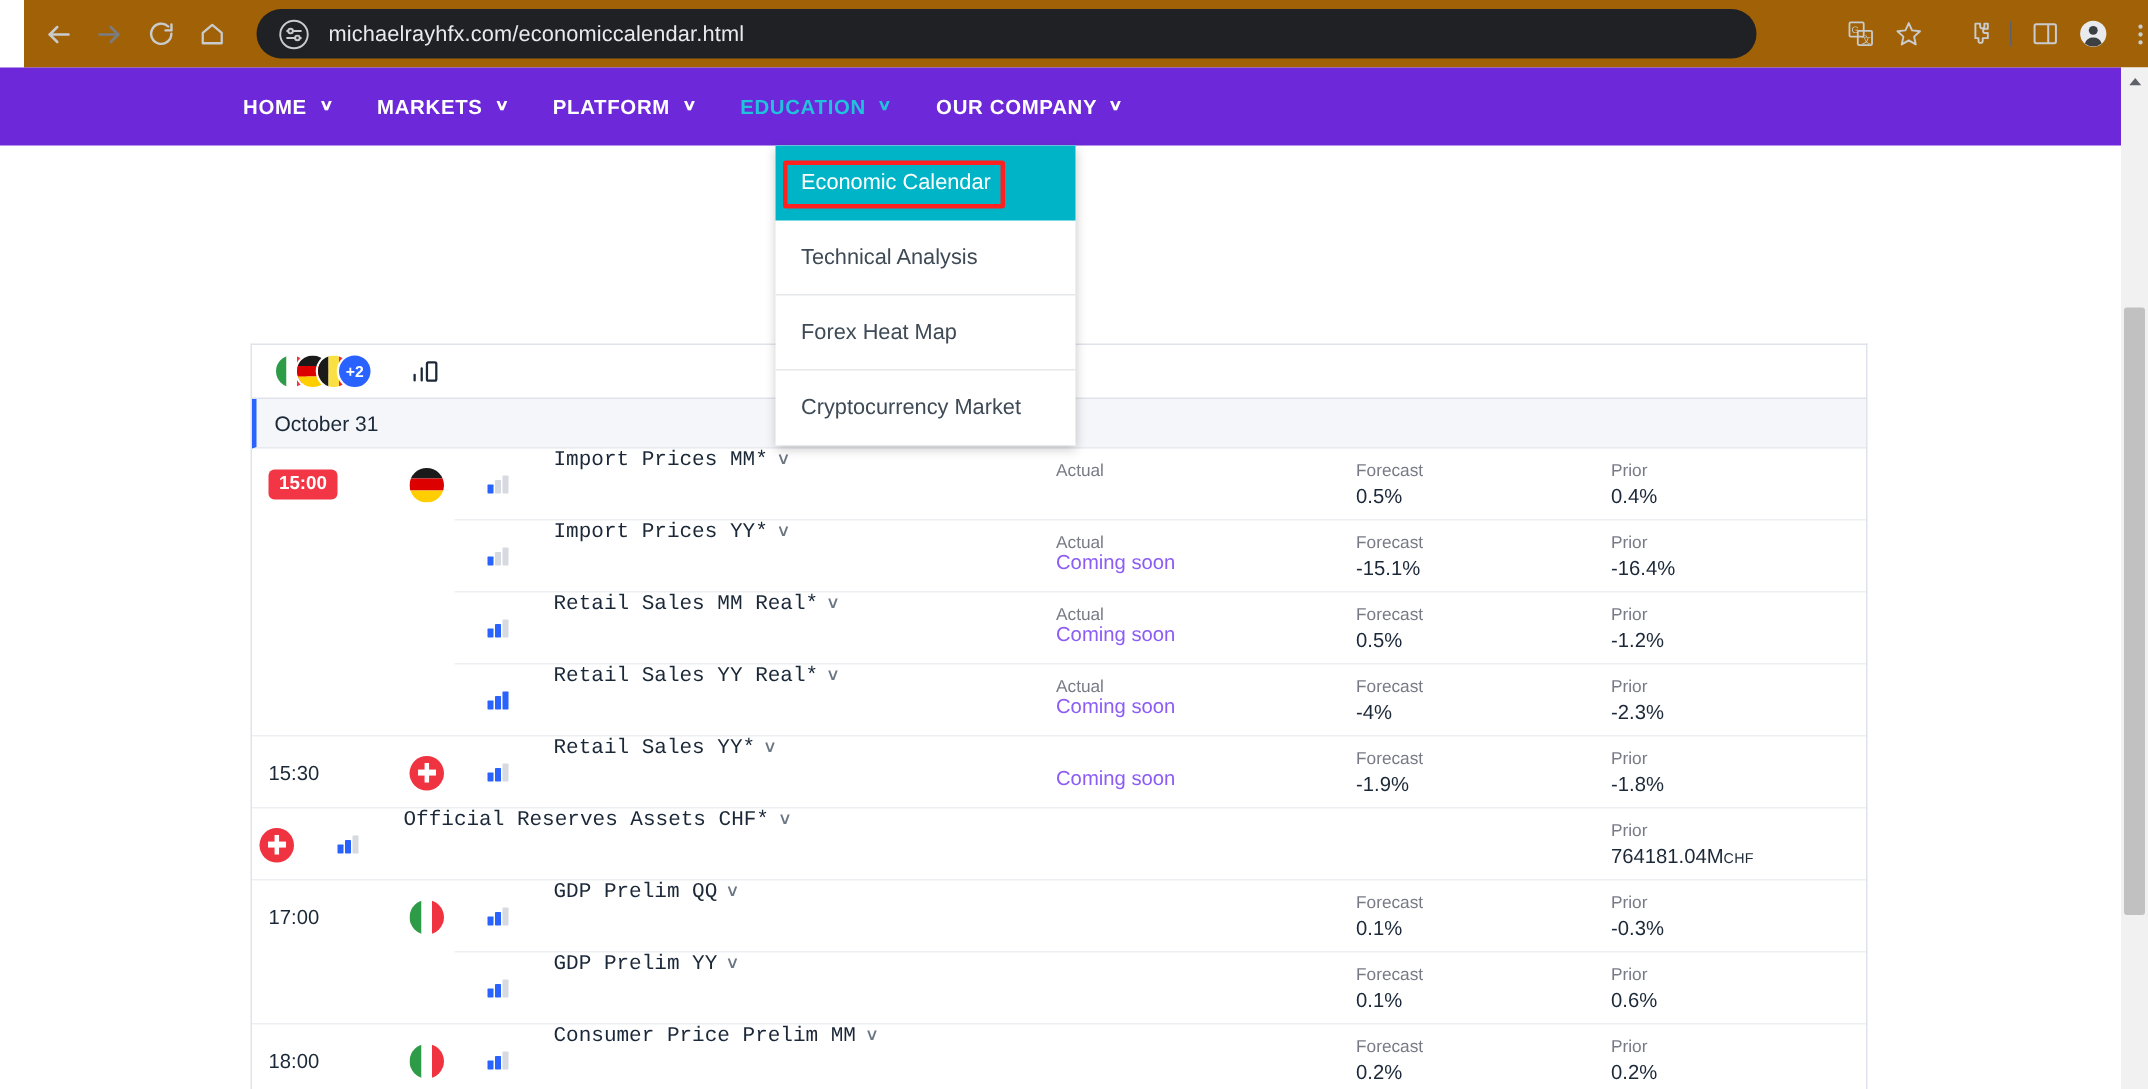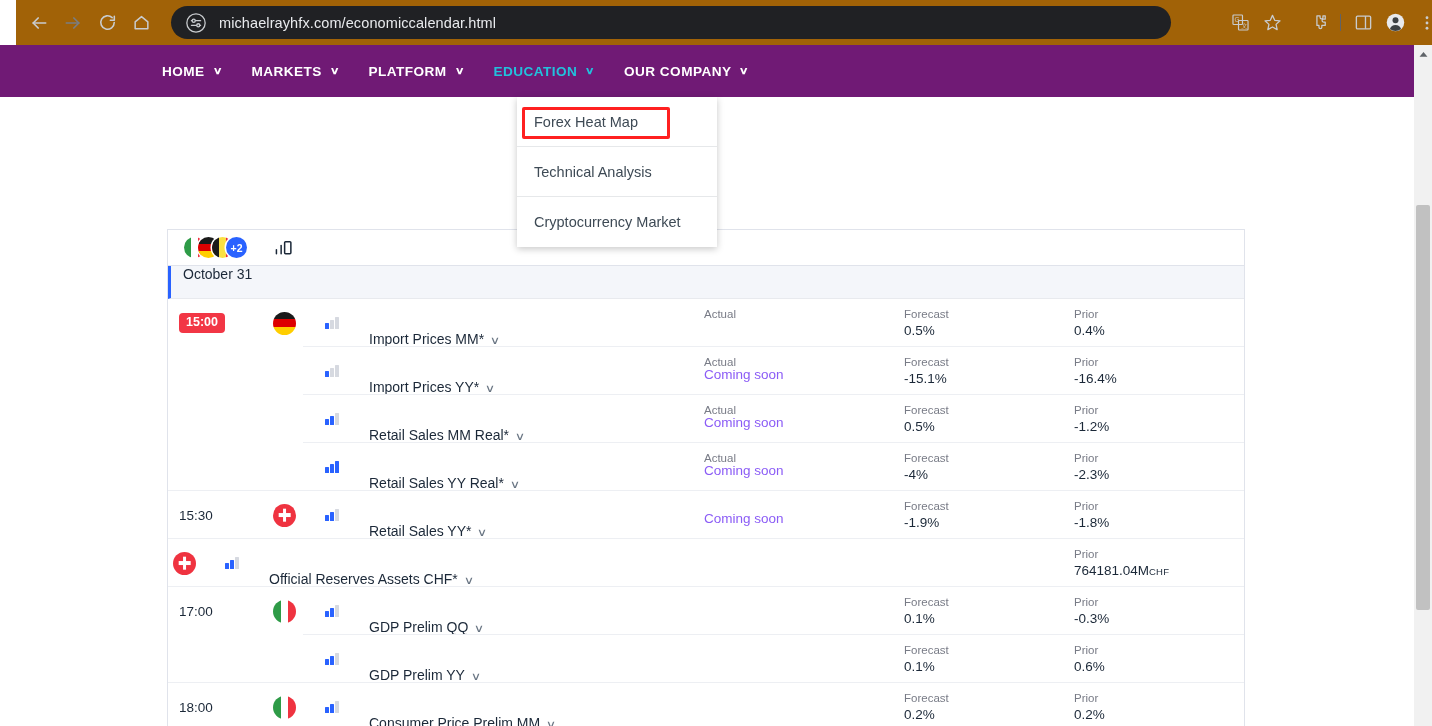--- a/index.html
+++ b/index.html
@@ -47,21 +47,21 @@
   .tb-icon {
     width: 30px; height: 30px;
     display: flex; align-items: center; justify-content: center;
   }
   .tb-sep { width: 1px; height: 17px; background: #5f6368; margin: 0 5px; }
 
   
   .site-nav {
     position: absolute; top: 45px; left: 0;
     width: 1414px; height: 52px;
-    background: #701a75;
+    background: #6d28d9;
     display: flex; align-items: center;
     padding-left: 162px;
   }
   .nav-item {
     display: flex; align-items: center;
     gap: 9px;
     margin-right: 30px;
     color: #ffffff;
     font-size: 13.6px;
     font-weight: bold;
@@ -148,21 +148,21 @@
     margin-left: -7px;
     box-shadow: 0 0 0 1.5px #fff;
     position: relative; z-index: 3;
   }
   .importance-filter-icon { margin-left: 27px; display: flex; align-items: center; }
 
   .date-header {
     height: 33px;
     background: #f4f6fa;
     border-left: 3px solid #2962FF;
-    display: flex; align-items: flex-start;
+    display: flex; align-items: center;
     padding-left: 12px;
     font-size: 14px;
     color: #1b2838;
     border-bottom: 1px solid #e8eaee;
   }
 
   .ev-row {
     display: flex;
     align-items: flex-start;
     height: 48px;
@@ -202,25 +202,26 @@
   }
   .c-flag .flag { width: 23px; height: 23px; flex: 0 0 23px; }
   .c-imp {
     width: 46px; flex: 0 0 46px;
     display: flex; align-items: center;
     height: 48px;
     padding-left: 2px;
   }
   .c-event {
     flex: 1 1 auto;
-    display: flex; align-items: flex-end; gap: 7px;
+    display: flex; align-items: flex-start; gap: 7px;
     height: 48px;
     font-size: 14px;
     color: #1b2838;
     white-space: nowrap;
+    font-family: Liberation Mono, monospace;
   }
   .ev-caret { color: #6a7684; font-size: 11px; display: inline-block; transform: scaleX(1.3); }
 
   .c-val {
     flex: 0 0 170px;
     padding-top: 8px;
     display: flex; flex-direction: column; gap: 1px;
   }
   .c-val.actual { flex: 0 0 200px; }
   .val-label { font-size: 11.5px; color: #787b86; line-height: 1.25; }
@@ -393,25 +394,28 @@
     <span>EDUCATION</span>
     <span class="caret">∨</span>
   </div>
   <div class="nav-item">
     <span>OUR COMPANY</span>
     <span class="caret">∨</span>
   </div>
 </div>
 
 <div class="dropdown">
+  <div class="dd-item highlight">
+    <span>Economic Calendar</span>
+  </div>
+  <div class="dd-item">
+    <span>Technical Analysis</span>
+  </div>
   <div class="dd-item">
     <span>Forex Heat Map</span>
-  </div>
-  <div class="dd-item">
-    <span>Technical Analysis</span>
   </div>
   <div class="dd-item">
     <span>Cryptocurrency Market</span>
   </div>
 </div>
 <div class="annot-box"></div>
 
 <div class="widget">
 
   <div class="widget-toolbar">

